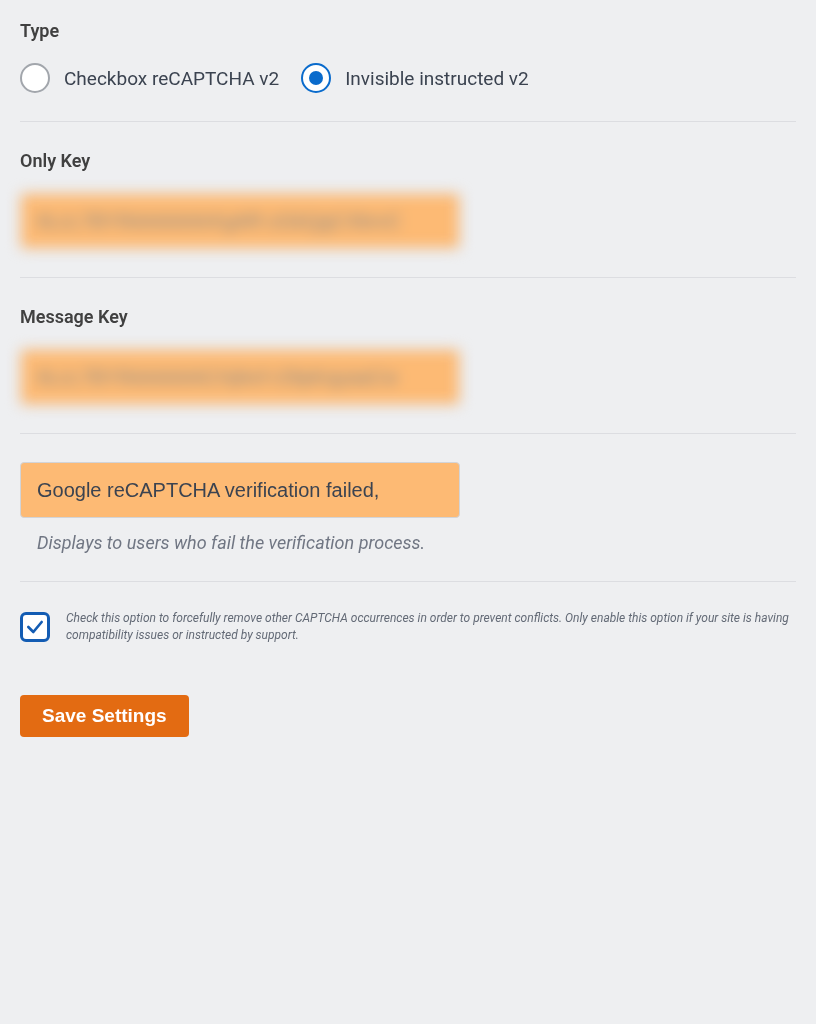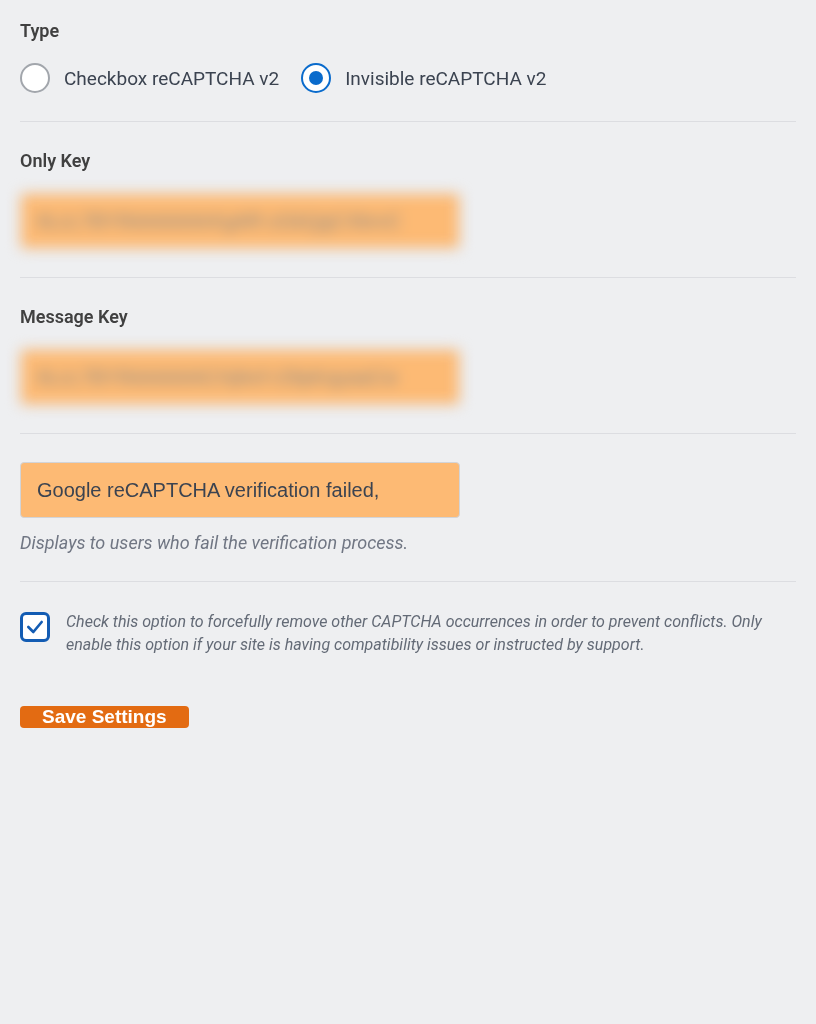--- a/index.html
+++ b/index.html
@@ -68,20 +68,21 @@
       padding: 0 16px;
       font-size: 20px;
       color: #3b4350;
     }
     .blurred { filter: blur(7px); color: #888; }
     .helper {
       font-style: italic;
       color: #707683;
       font-size: 18px;
       margin-top: 14px;
+      margin-left: 17px;
     }
     
     .check-row {
       display: flex;
       align-items: flex-start;
       gap: 16px;
     }
     .checkbox {
       width: 30px; height: 30px;
       border: 3px solid #135cb3;
@@ -91,32 +92,32 @@
       align-items: center;
       justify-content: center;
       flex-shrink: 0;
       cursor: pointer;
       margin-top: 2px;
     }
     .checkbox svg { width: 20px; height: 20px; }
     .check-text {
       font-style: italic;
       color: #636a76;
-      font-size: 16px;
+      font-size: 12px;
       line-height: 1.45;
     }
     
     .save-btn {
       background: #e36b12;
       color: #fff;
       font-weight: 600;
       font-size: 19px;
       border: none;
       border-radius: 4px;
-      padding: 0 22px;
+      padding: 10px 22px;
       cursor: pointer;
     }
     
     .arrow-wrap {
       position: relative;
       height: 0;
     }
     .arrow-svg {
       position: absolute;
       left: 200px;
@@ -138,21 +139,21 @@
 
     <label class="radio-option">
       <span class="radio-outer"></span>
       <span class="radio-label">Checkbox reCAPTCHA v2</span>
     </label>
 
     <label class="radio-option">
       <span class="radio-outer selected">
         <span class="radio-inner"></span>
       </span>
-      <span class="radio-label">Invisible reCAPTCHA v2</span>
+      <span class="radio-label">Invisible instructed v2</span>
     </label>
 
 
   </div>
 </div>
 
 
 <div class="section">
   <div class="section-label">Only Key</div>
   <input type="text" class="text-input blurred" value="6LcL7BYfAAAAAArKgAR-zGkQgCXbrvC" style="">

